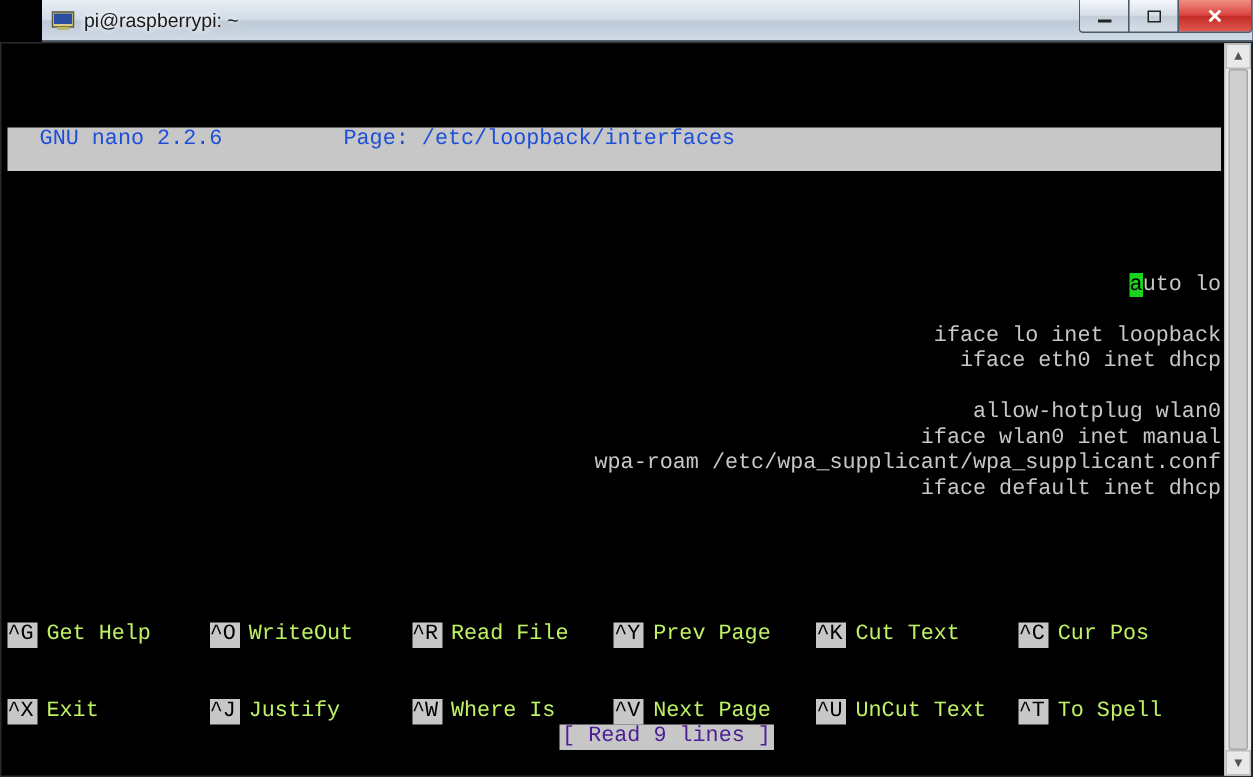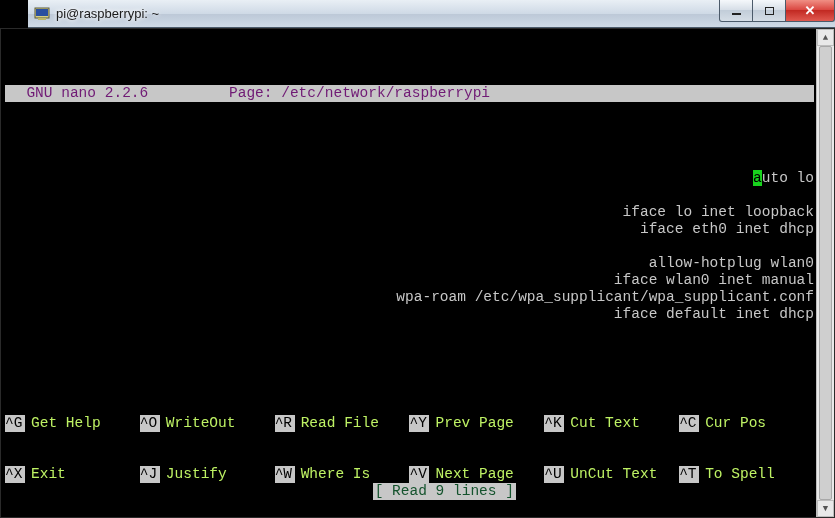--- a/index.html
+++ b/index.html
@@ -97,24 +97,24 @@
     top: 5px;
     left: 4px;
     right: 20px; 
     bottom: 0;
     color: #c7c7c7;
     line-height: 17px;
     white-space: pre;
   }
   .nano-header {
     background: #c7c7c7;
-    color: #701a75;
+    color: #1d4ed8;
     padding: 0 4px;
     display: flex;
-    height: 17px;
+    height: 29px;
     line-height: 17px;
   }
   .nano-header .left { width: 220px; }
   .nano-header .mid { flex: 1; }
   .file-body {
     padding-top: 17px;
     padding-left: 0;
   }
   .file-line { height: 17px; text-align: right; }
   .cursor {
@@ -125,21 +125,21 @@
     position: absolute;
     bottom: 34px;
     left: 0;
     right: 0;
     height: 17px;
     text-align: center;
   }
   .nano-status {
     display: inline-block;
     background: #c7c7c7;
-    color: #14532d;
+    color: #4c1d95;
     padding: 0 2px;
     height: 17px;
     line-height: 17px;
   }
   .nano-help {
     position: absolute;
     bottom: 0;
     left: 0;
     right: 0;
   }
@@ -218,21 +218,21 @@
           <span class="glyph close-g">✕</span>
         </div>
     </div>
   </div>
 
   <div class="client">
     <div class="term">
 
       <div class="nano-header">
         <span class="left">  <span>GNU nano</span> <span>2.2.6</span></span>
-        <span class="mid"><span>Page:</span> <span>/etc/network/raspberrypi</span></span>
+        <span class="mid"><span>Page:</span> <span>/etc/loopback/interfaces</span></span>
       </div>
 
       <div class="file-body" id="file-body"><div class="file-line"><span class="cursor">a</span>uto lo</div><div class="file-line"></div><div class="file-line">iface lo inet loopback</div><div class="file-line">iface eth0 inet dhcp</div><div class="file-line"></div><div class="file-line">allow-hotplug wlan0</div><div class="file-line">iface wlan0 inet manual</div><div class="file-line">wpa-roam /etc/wpa_supplicant/wpa_supplicant.conf</div><div class="file-line">iface default inet dhcp</div></div>
 
       <div class="nano-status-wrap">
         <span class="nano-status">[ Read 9 lines ]</span>
       </div>
 
       <div class="nano-help">
         <div class="help-row" id="help-row-1"><div class="help-cell"><span class="help-key">^G</span><span class="help-label">Get Help</span></div><div class="help-cell"><span class="help-key">^O</span><span class="help-label">WriteOut</span></div><div class="help-cell"><span class="help-key">^R</span><span class="help-label">Read File</span></div><div class="help-cell"><span class="help-key">^Y</span><span class="help-label">Prev Page</span></div><div class="help-cell"><span class="help-key">^K</span><span class="help-label">Cut Text</span></div><div class="help-cell"><span class="help-key">^C</span><span class="help-label">Cur Pos</span></div></div>

